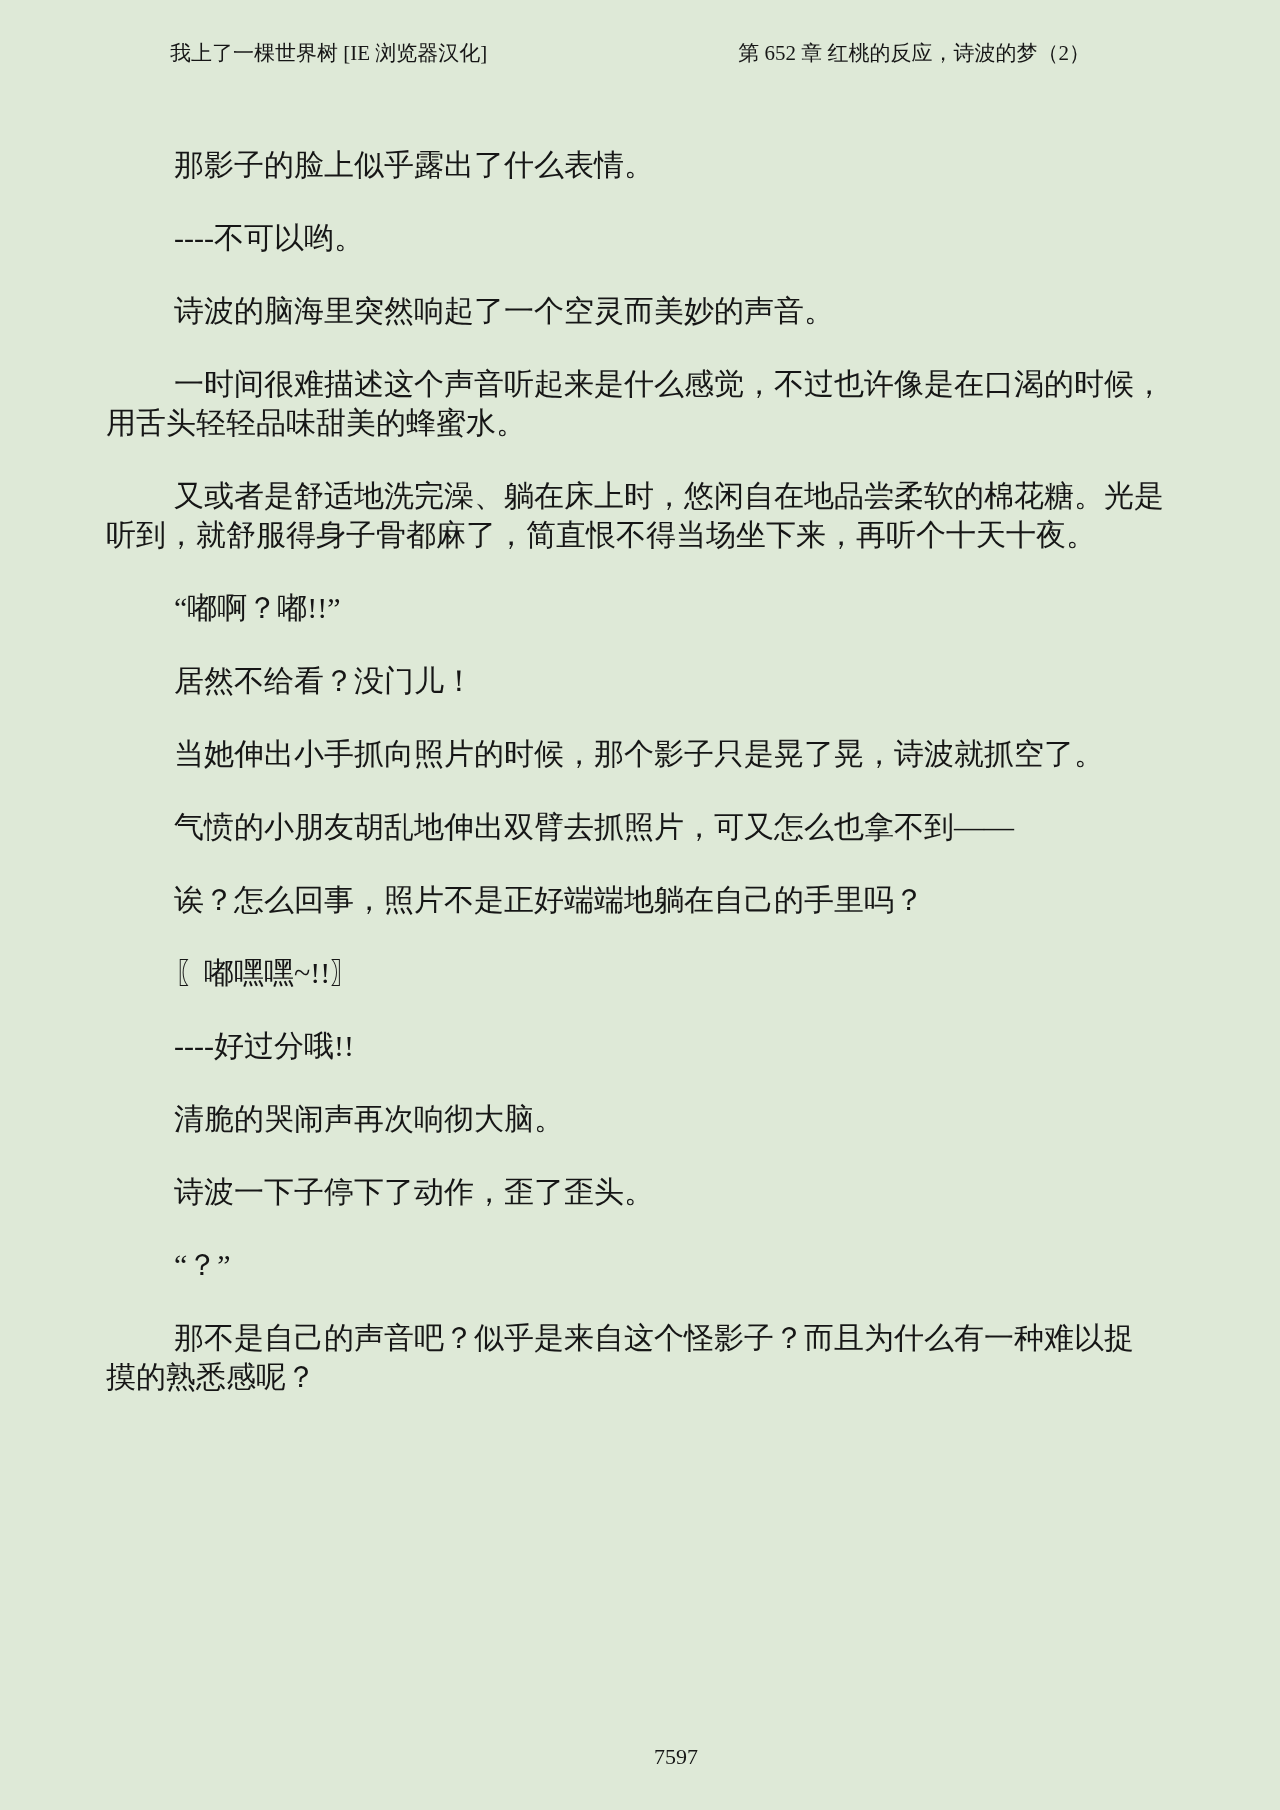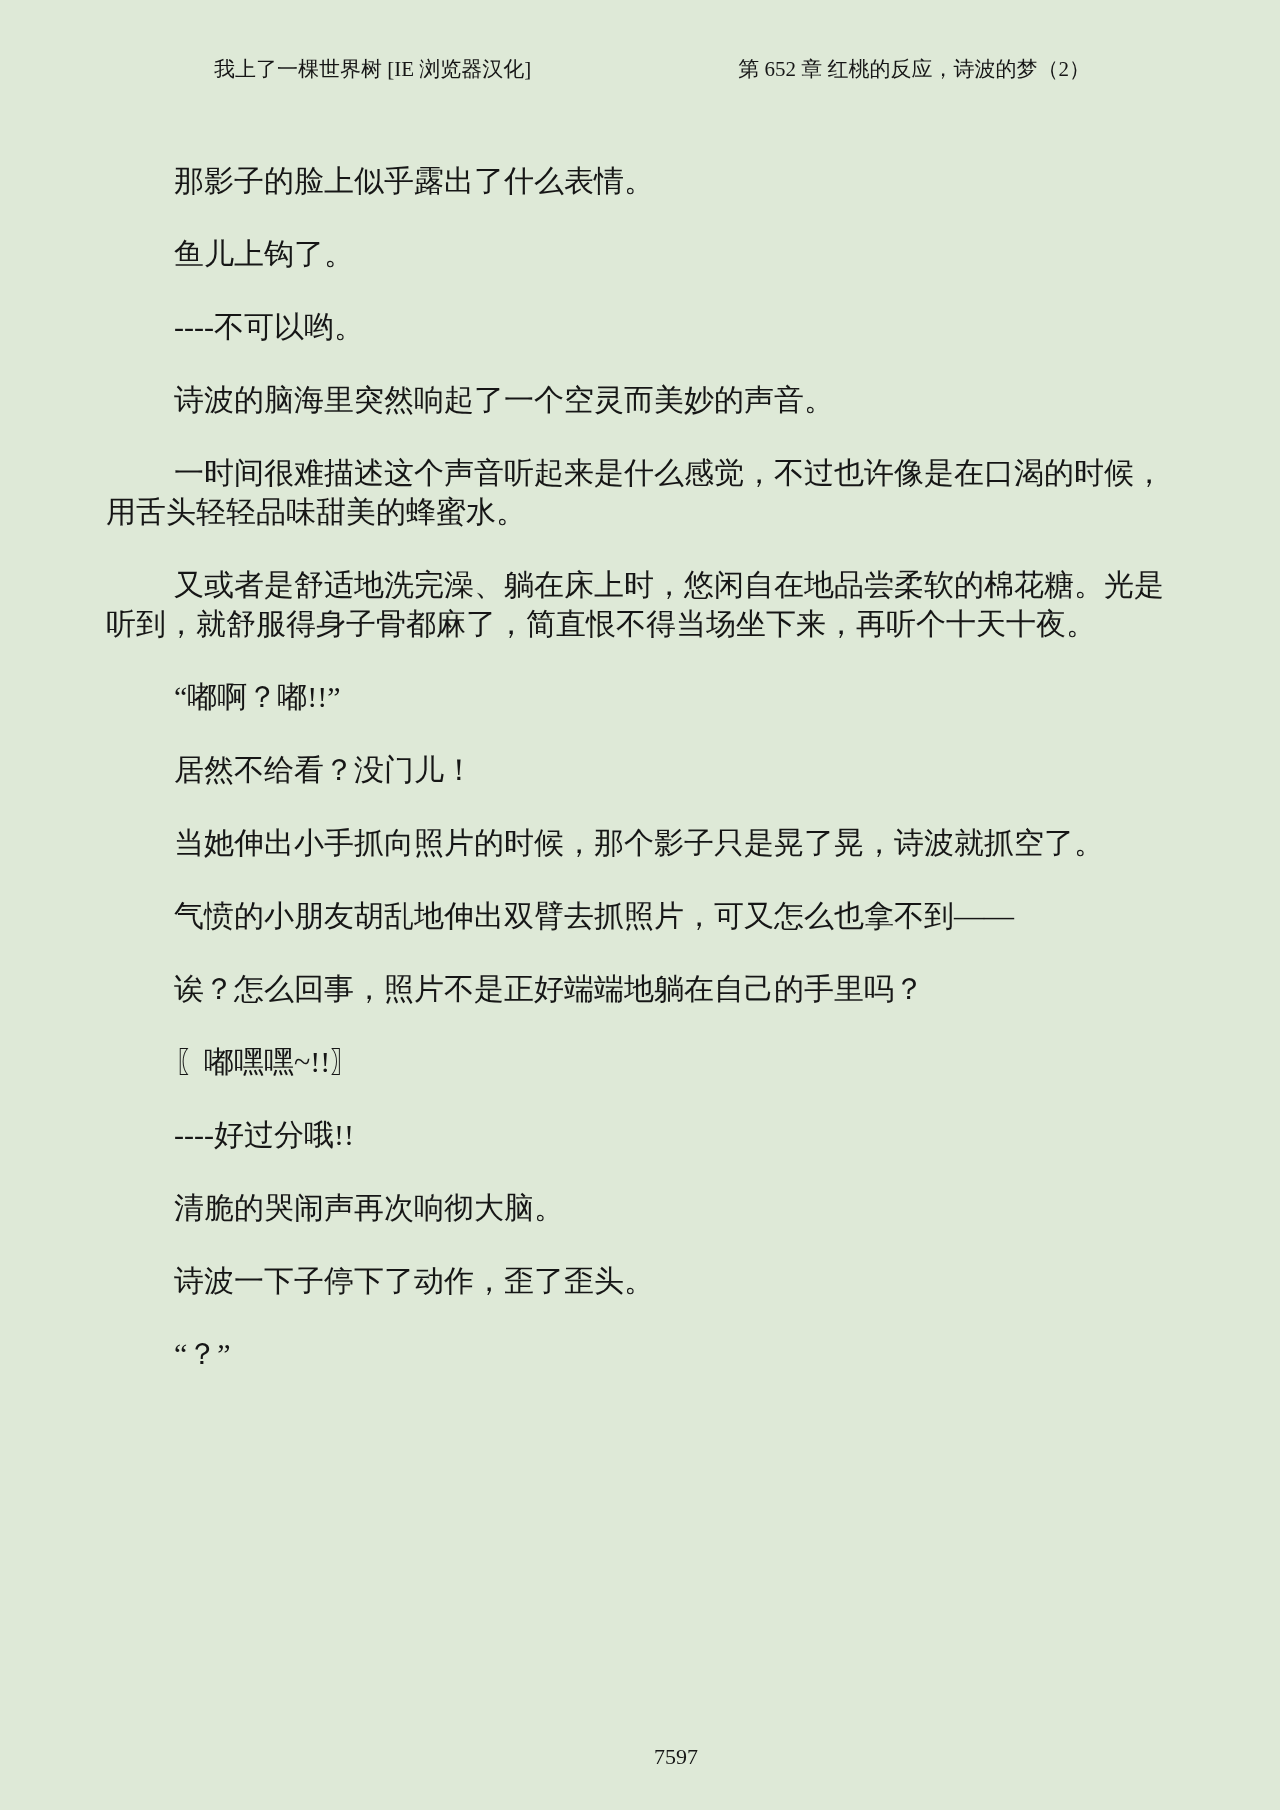--- a/index.html
+++ b/index.html
@@ -12,25 +12,24 @@
   body {
     background: #dee9d7;
     color: #161616;
     font-family: "Liberation Serif", "DejaVu Serif", serif;
     position: relative;
   }
   .page-header {
     display: flex;
     justify-content: space-between;
     align-items: flex-start;
-    padding: 55px 190px 0 170px;
+    padding: 39px 190px 0 170px;
     font-size: 21px;
     line-height: 28px;
     white-space: nowrap;
-    margin-left: 44px;
   }
   .chapter-body {
     box-sizing: content-box;
     width: 1072px;
     padding: 78px 0 0 106px;
     font-size: 30px;
     line-height: 39px;
   }
   .chapter-body p {
     margin: 0 0 34px 0;
@@ -52,34 +51,35 @@
 </head>
 <body>
 
 <header class="page-header">
   <span>我上了一棵世界树 [IE 浏览器汉化]</span>
   <span>第 652 章 红桃的反应，诗波的梦（2）</span>
 </header>
 
 <main class="chapter-body">
     <p>那影子的脸上似乎露出了什么表情。</p>
-    <p>鱼儿上钩了。</p>
     <p>----不可以哟。</p>
     <p>诗波的脑海里突然响起了一个空灵而美妙的声音。</p>
     <p>一时间很难描述这个声音听起来是什么感觉，不过也许像是在口渴的时候，
 用舌头轻轻品味甜美的蜂蜜水。</p>
     <p>又或者是舒适地洗完澡、躺在床上时，悠闲自在地品尝柔软的棉花糖。光是
 听到，就舒服得身子骨都麻了，简直恨不得当场坐下来，再听个十天十夜。</p>
     <p>“嘟啊？嘟!!”</p>
     <p>居然不给看？没门儿！</p>
     <p>当她伸出小手抓向照片的时候，那个影子只是晃了晃，诗波就抓空了。</p>
     <p>气愤的小朋友胡乱地伸出双臂去抓照片，可又怎么也拿不到——</p>
     <p>诶？怎么回事，照片不是正好端端地躺在自己的手里吗？</p>
     <p>〖嘟嘿嘿~!!〗</p>
     <p>----好过分哦!!</p>
     <p>清脆的哭闹声再次响彻大脑。</p>
     <p>诗波一下子停下了动作，歪了歪头。</p>
     <p>“？”</p>
+    <p>那不是自己的声音吧？似乎是来自这个怪影子？而且为什么有一种难以捉
+摸的熟悉感呢？</p>
   </main>
 
 <footer class="page-footer">
   <span>7597</span>
 </footer>
 
 </body></html>

